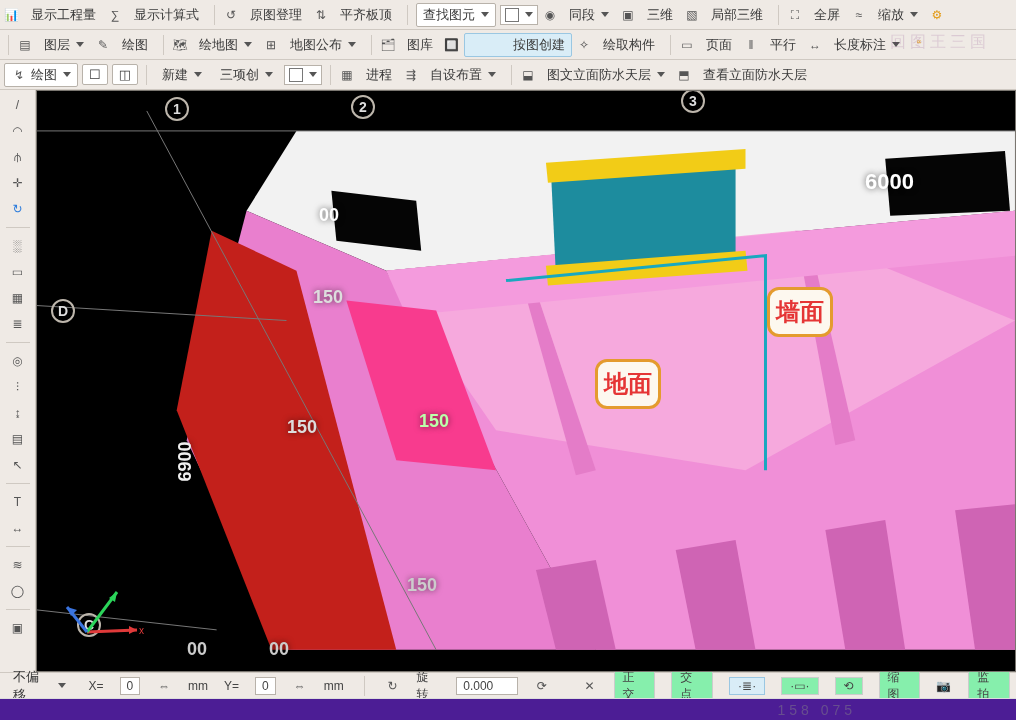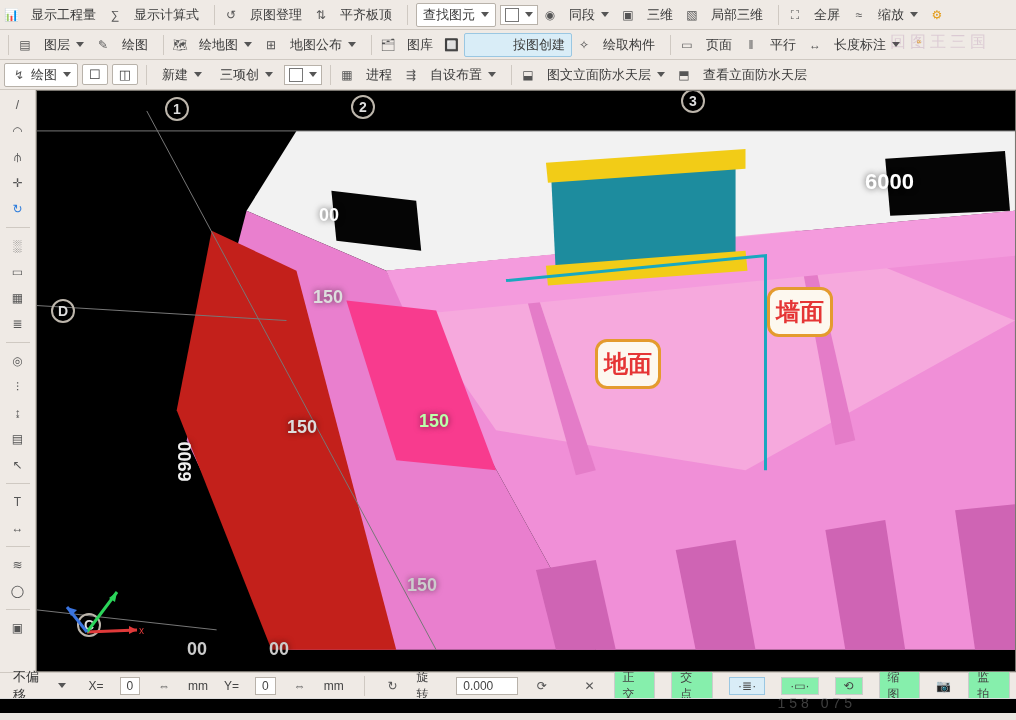--- a/index.html
+++ b/index.html
@@ -307,21 +307,21 @@
     <div class="dim-text" style="left:276px; top:196px; color:#ddd;">150</div>
     <div class="dim-text" style="left:250px; top:326px; color:#ddd;">150</div>
     <div class="dim-text" style="left:382px; top:320px; color:#bfa;">150</div>
     <div class="dim-text" style="left:370px; top:484px; color:#ccc;">150</div>
     <div class="dim-text" style="left:128px; top:360px; transform:rotate(-90deg); color:#eee;">6900</div>
     <div class="dim-text" style="left:282px; top:114px; color:#fff;">00</div>
     <div class="dim-text" style="left:828px; top:78px; color:#fff; font-size:22px;">6000</div>
     <div class="dim-text" style="left:150px; top:548px; color:#ccc;">00</div>
     <div class="dim-text" style="left:232px; top:548px; color:#ccc;">00</div>
 
-    <div class="callout" style="left:558px; top:248px;">地面</div>
+    <div class="callout" style="left:558px; top:268px;">地面</div>
     <div class="callout" style="left:730px; top:196px;">墙面</div>
 
     <div class="axis" style="position:absolute; left:20px; bottom:6px;">
       <svg viewBox="0 0 90 90">
         <line x1="30" y1="60" x2="80" y2="58" stroke="#e03a3a" stroke-width="3"></line>
         <polygon points="80,58 72,54 72,62" fill="#e03a3a"></polygon>
         <text x="82" y="62" fill="#e03a3a" font-size="10">x</text>
         <line x1="30" y1="60" x2="60" y2="20" stroke="#2bd45a" stroke-width="3"></line>
         <polygon points="60,20 52,26 58,30" fill="#2bd45a"></polygon>
         <line x1="30" y1="60" x2="10" y2="35" stroke="#3a74e0" stroke-width="3"></line>
@@ -354,15 +354,15 @@
   <div class="status-btn">正交</div>
   <div class="status-btn">交点</div>
   <div class="status-btn active">·≣·</div>
   <div class="status-btn">·▭·</div>
   <div class="status-btn">⟲</div>
   <div class="status-btn">缩图</div>
   <span class="ico">📷</span>
   <div class="status-btn">监拍</div>
 </div>
 
-<div style="height:15px; background:#000000; border-top:1px solid #ddd; position:relative;">
+<div style="height:22px; background:#4c1d95; border-top:1px solid #ddd; position:relative;">
   <div class="bottom-faint">158 075</div>
 </div>
 
 </body></html>

